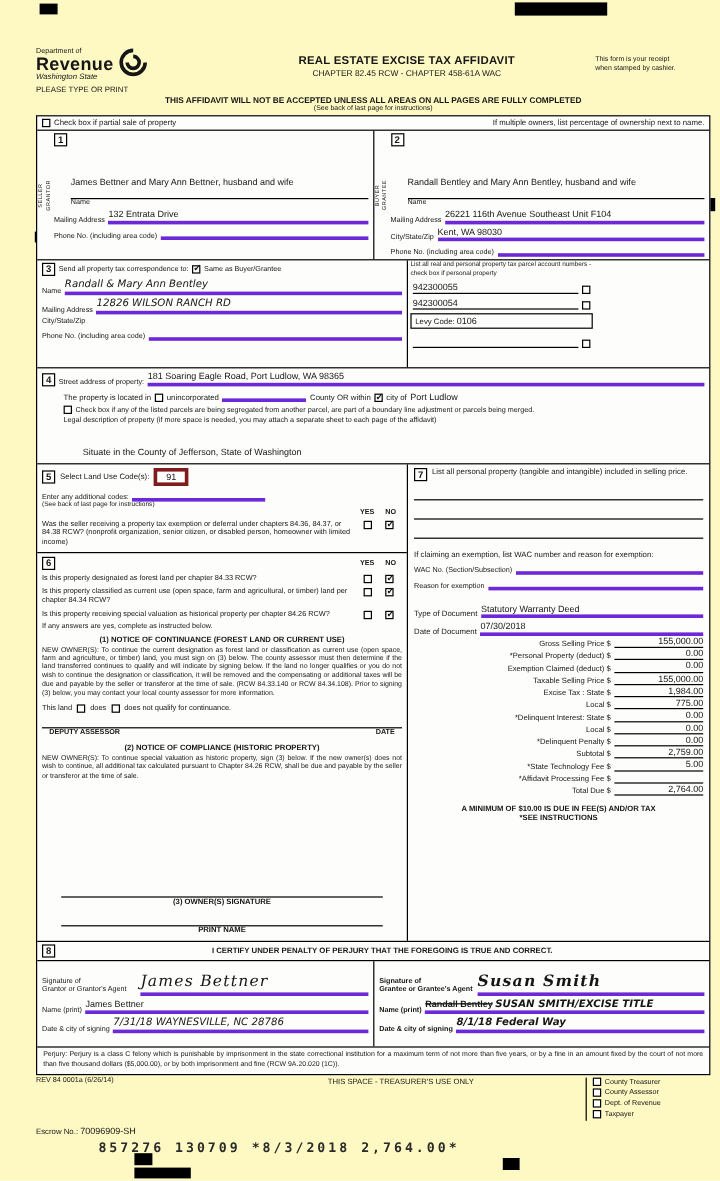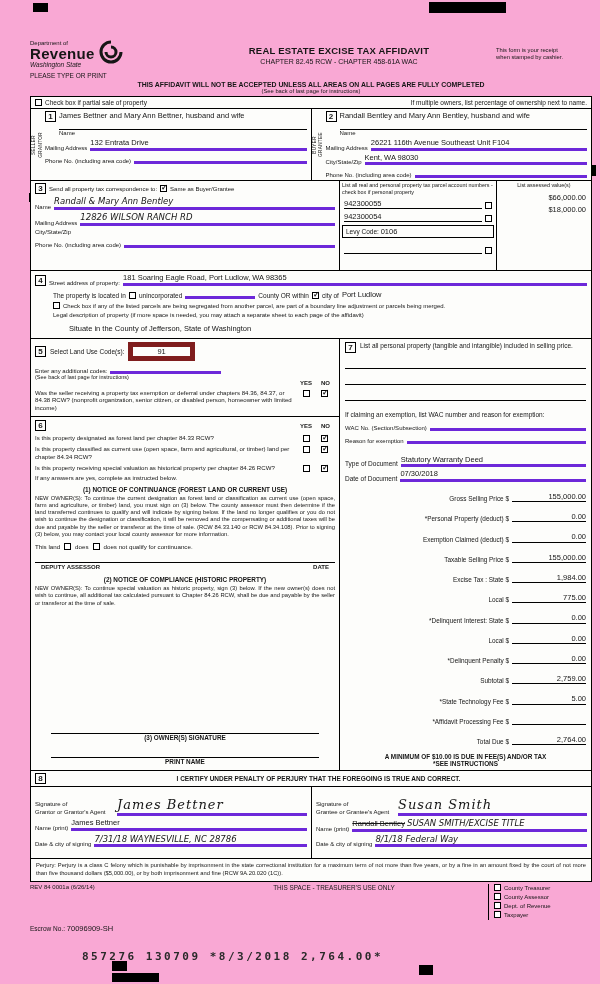--- a/index.html
+++ b/index.html
@@ -1,18 +1,18 @@
 <!DOCTYPE html>
 <html><head>
 <meta charset="utf-8">
 <style>
   * { margin:0; padding:0; box-sizing:border-box; }
   html,body { background:#ffffff; }
   body { font-family:"Liberation Sans", sans-serif; color:#161616; }
-  .page { position:relative; width:600px; height:984px; background:#f9a8d4; overflow:hidden; }
+  .page { position:relative; width:600px; height:984px; background:#fef9c3; overflow:hidden; }
   .redact { position:absolute; background:#000; }
 
   .form-wrap { position:absolute; left:30px; top:40px; width:562px; }
 
   
   .hdr { display:flex; align-items:flex-start; margin-bottom:2px; }
   .logo-block { width:152px; }
   .logo-row { display:flex; align-items:flex-start; gap:4px; }
   .dept-small { font-size:6px; }
   .dept-big { font-size:15px; font-weight:bold; letter-spacing:.3px; line-height:1; }
@@ -42,21 +42,21 @@
   .rowA { display:flex; justify-content:space-between; align-items:center; padding:2px 4px; border-bottom:1px solid #000; }
   .rowA .left { display:flex; gap:3px; align-items:center; }
 
   .parties { display:flex; border-bottom:1px solid #000; min-height:68px; }
   .party { flex:1; display:flex; }
   .party + .party { border-left:1px solid #000; }
   .vert { width:12px; display:flex; align-items:center; justify-content:center; gap:1px; }
   .vert span { writing-mode:vertical-rl; transform:rotate(180deg); font-size:4.6px; letter-spacing:.4px; line-height:1.1; }
   .party-main { flex:1; padding:2px 4px 2px 2px; display:flex; flex-direction:column; }
   .pname { display:flex; gap:3px; }
-  .pname-text { flex:1; }
+  .pname-text { flex:1;margin-top:36px; }
   .pname-value { font-size:7.5px; min-height:19px; border-bottom:1px solid #000; line-height:1.2; }
   .pname-lbl { font-size:6px; }
   .frow { display:flex; align-items:flex-end; gap:3px; margin-top:3px; font-size:6px; }
   .fill { flex:1; border-bottom:3px solid #6d28d9; min-height:10px; font-size:7.5px; line-height:1.15; }
 
   .sec3 { display:flex; border-bottom:1px solid #000; min-height:90px; }
   .sec3-left { width:55%; padding:2px 4px; }
   .sec3-mid { width:28%; border-left:1px solid #000; display:flex; flex-direction:column; }
   .sec3-right { width:17%; border-left:1px solid #000; display:flex; flex-direction:column; }
   .colhead { font-size:5.4px; padding:1px 2px; line-height:1.2; }
@@ -80,30 +80,30 @@
   .qtext { flex:1; font-size:6.1px; line-height:1.25; }
   .qboxes { display:flex; gap:11px; padding-right:7px; padding-top:1px; }
 
   .notice-title { text-align:center; font-size:6.4px; font-weight:bold; margin-top:5px; }
   .notice-body { font-size:5.8px; margin-top:2px; text-align:justify; line-height:1.25; }
 
   .dep-line { margin-top:12px; border-top:1px solid #000; display:flex; justify-content:space-between; font-size:6px; font-weight:bold; padding:1px 6px; }
   .topline { border-top:1px solid #000; margin:0 16px; }
   .center-label { text-align:center; font-size:6.4px; font-weight:bold; }
 
-  .feerow { display:flex; align-items:flex-end; margin-top:11px; }
+  .feerow { display:flex; align-items:flex-end; margin-top:1px; }
   .feelabel { flex:1; text-align:right; font-size:6.4px; padding-right:3px; }
   .feeval { width:74px; border-bottom:1px solid #000; text-align:right; font-size:7.5px; min-height:9px; line-height:1.1; }
 
   .blankline { border-bottom:1px solid #000; height:11px; margin-top:5px; }
 
   .sec8head { display:flex; align-items:center; gap:4px; padding:2px 4px; border-bottom:1px solid #000; }
   .siggrid { display:flex; border-bottom:1px solid #000; min-height:62px; }
   .sigcol { width:50%; padding:11px 4px; display:flex; flex-direction:column; justify-content:space-between; }
-  .sigcol + .sigcol { border-left:1px solid #000; }
+  .sigcol + .sigcol { border-left:1px solid #000;font-weight:bold; }
   .sig-label-2line { width:78px; font-size:6px; line-height:1.2; flex:none; }
 
   .handwrite { font-family:"DejaVu Sans", sans-serif; font-style:italic; font-size:8.5px; }
   .script { font-family:"DejaVu Serif", serif; font-style:italic; font-size:13px; letter-spacing:1px; }
   .struck { text-decoration:line-through; }
 
   .perjury { font-size:5.8px; padding:3px 5px 4px; text-align:justify; line-height:1.3; }
 
   .footrow { display:flex; margin-top:2px; align-items:flex-start; }
   .rev { font-size:6px; width:150px; }
@@ -256,25 +256,20 @@
           </div>
           <div class="levy">
             <span>Levy Code:</span>
             <span class="typed">0106</span>
           </div>
           <div class="parcel-row">
             <span class="parcel-num"></span>
             <span class="cb"></span>
           </div>
         </div>
-        <div class="sec3-right">
-          <div class="colhead" style="text-align:center">List assessed value(s)</div>
-          <div class="assessed typed">$66,000.00</div>
-          <div class="assessed typed">$18,000.00</div>
-        </div>
       </div>
 
       <div class="sec4">
         <div class="s4row">
           <span class="numbox">4</span>
           <span class="lbl">Street address of property:</span>
           <span class="fill typed">181 Soaring Eagle Road, Port Ludlow, WA 98365</span>
         </div>
         <div class="s4row lbl7" style="margin-left:18px">
           <span>The property is located in</span>
@@ -284,30 +279,30 @@
           <span>County OR within</span>
           <span class="cb checked"></span>
           <span>city of</span>
           <span class="typed">Port Ludlow</span>
         </div>
         <div class="s4row" style="margin-left:18px">
           <span class="cb"></span>
           <span class="lbl">Check box if any of the listed parcels are being segregated from another parcel, are part of a boundary line adjustment or parcels being merged.</span>
         </div>
         <div class="lbl" style="margin-left:18px">Legal description of property (if more space is needed, you may attach a separate sheet to each page of the affidavit)</div>
-        <div class="legal typed" style="margin-top:6px">Situate in the County of Jefferson, State of Washington</div>
+        <div class="legal typed" style="margin-top:18px">Situate in the County of Jefferson, State of Washington</div>
       </div>
 
       <div class="midgrid">
         <div class="leftcol">
           <div class="sec5">
             <div style="display:flex;align-items:center;gap:4px">
               <span class="numbox">5</span>
               <span class="lbl7">Select Land Use Code(s):</span>
-              <span class="typed" style="border:5px solid #7f1d1d;padding:0 24px">91</span>
+              <span class="typed" style="border:3px solid #7f1d1d;padding:0 7px">91</span>
             </div>
             <div class="frow" style="width:62%">
               <span class="lbl">Enter any additional codes:</span>
               <span class="fill"></span>
             </div>
             <div class="tiny">(See back of last page for instructions)</div>
             <div class="yesno">
               <span>YES</span>
                 <span>NO</span>
             </div>

